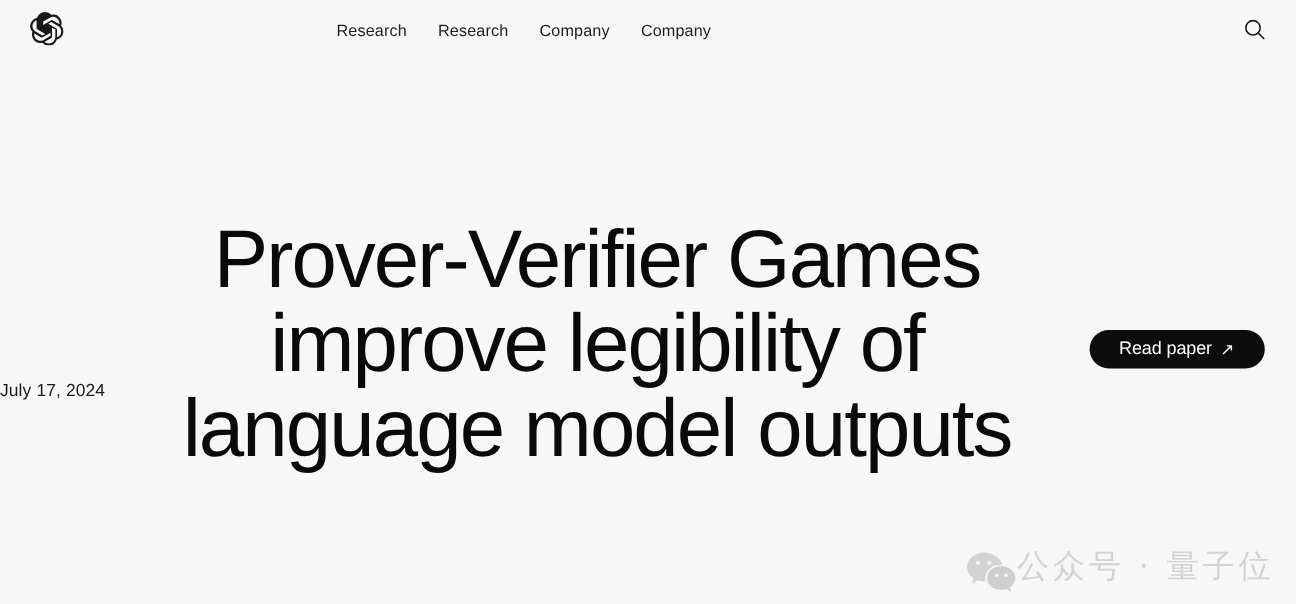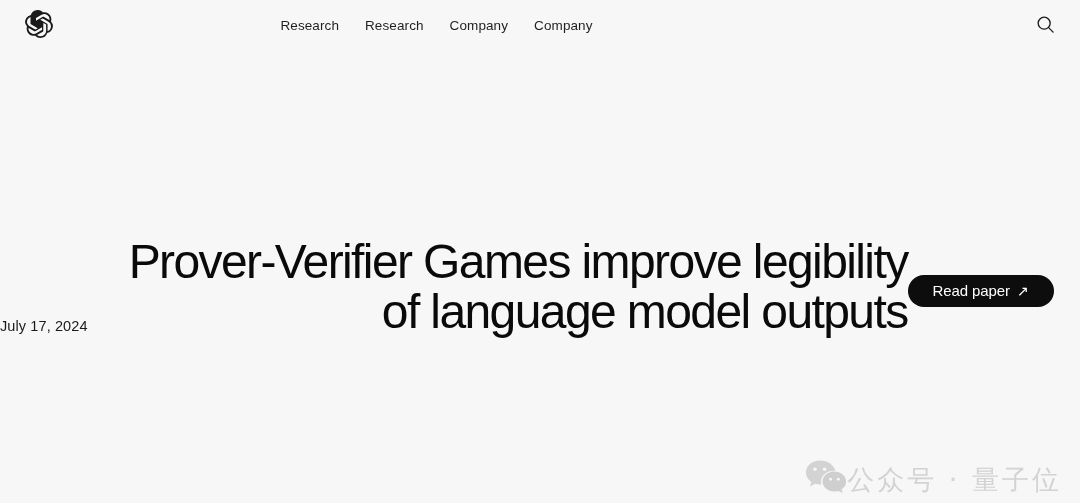--- a/index.html
+++ b/index.html
@@ -54,22 +54,22 @@
   }
   .date {
     margin-top:98px;
     font-size:14.5px;
     color:#1a1a1a;
     letter-spacing:0.1px;
   }
   .headline {
     margin-top:20px;
     width:820px;
-    text-align:right;
-    font-size:48px;
+    text-align:center;
+    font-size:68px;
     line-height:1.03;
     font-weight:400;
     letter-spacing:-1.6px;
     color:#0a0a0a;
   }
   .subtitle {
     margin-top:27px;
     width:580px;
     text-align:center;
     font-size:19.5px;
@@ -94,21 +94,21 @@
     font-family:"Liberation Sans", sans-serif;
     letter-spacing:-0.1px;
     cursor:pointer;
     white-space:nowrap;
   }
   .cta .arrow { font-size:14px; line-height:1; display:inline-block; }
 
   
   .watermark {
     position:absolute; right:18px; bottom:10px;
-    display:flex; align-items:flex-end; 
+    display:flex; align-items:flex-start; 
     opacity:1; pointer-events:none; user-select:none;
   }
   .wm-icon { width:42px; height:34px; display:block; }
   .wm-text {
     font-size:27px;
     color:#d3d3d3;
     letter-spacing:3px;
     font-family:"DejaVu Sans", sans-serif;
     line-height:1;
     white-space:nowrap;

